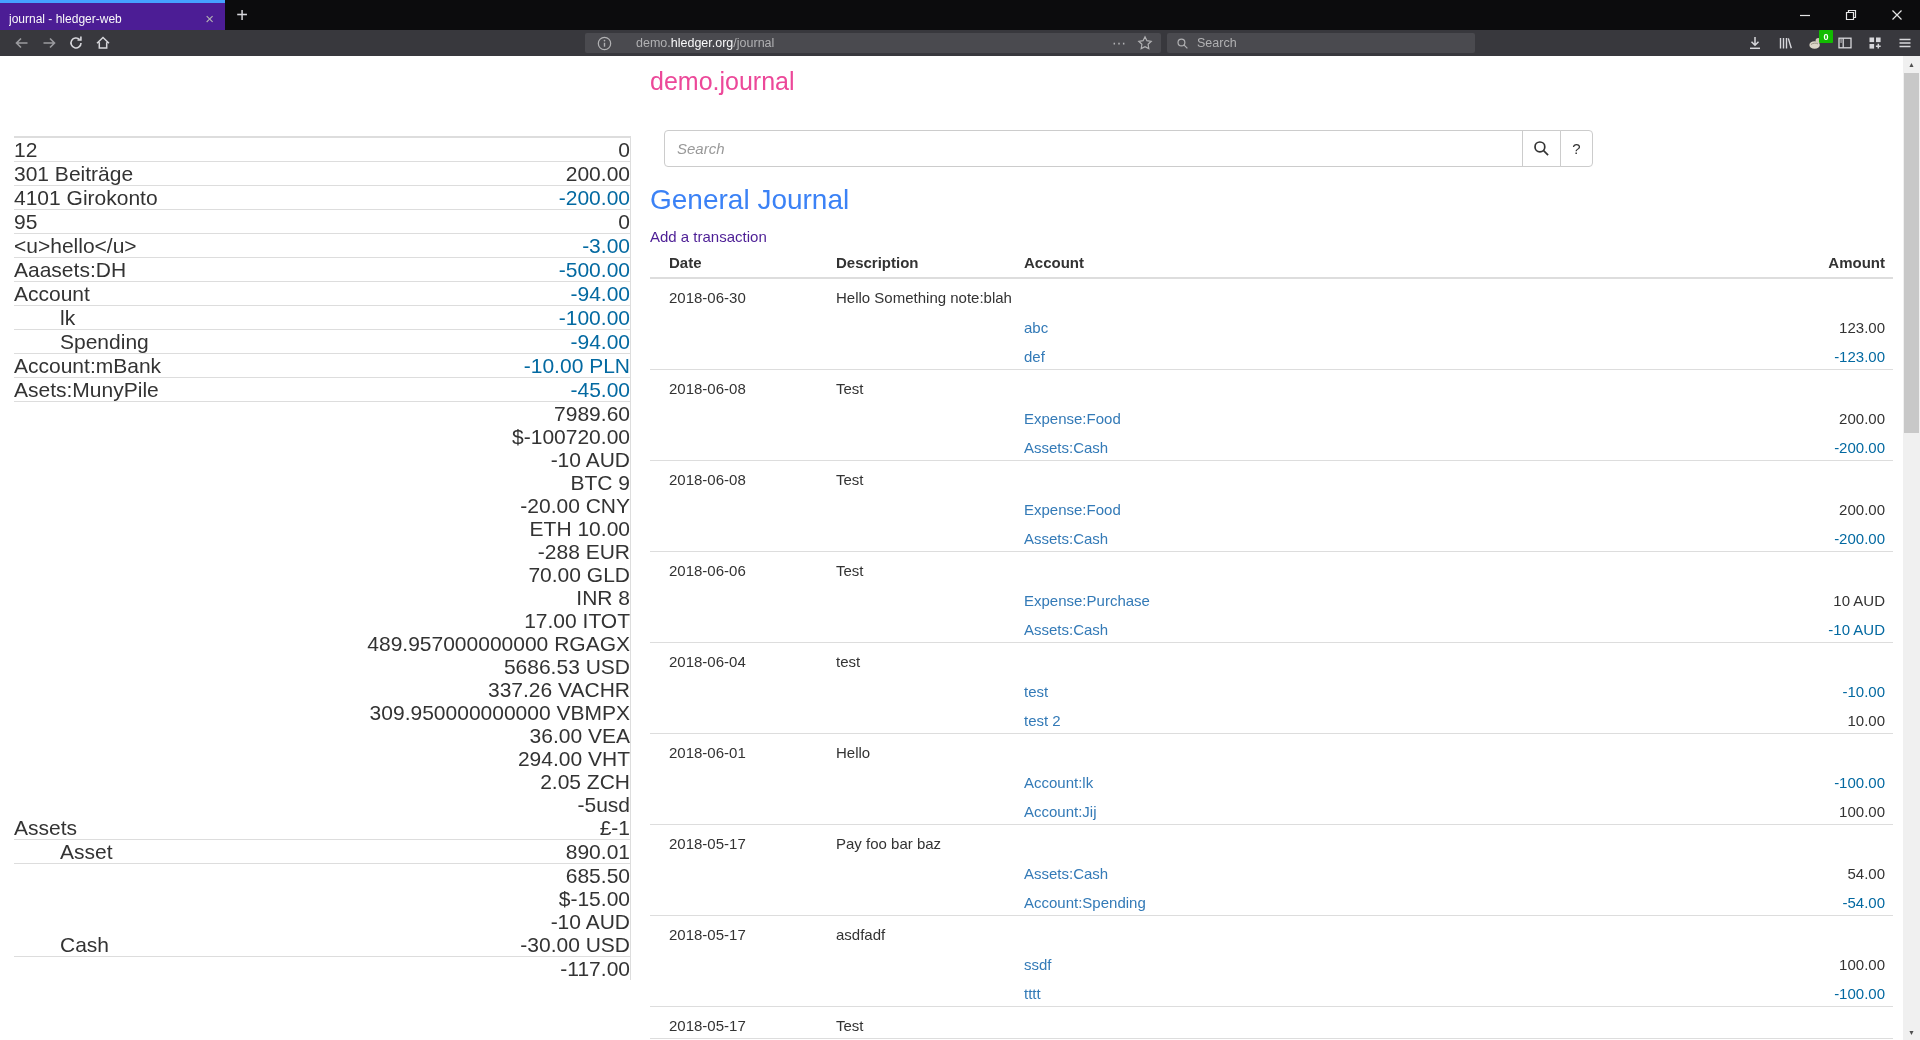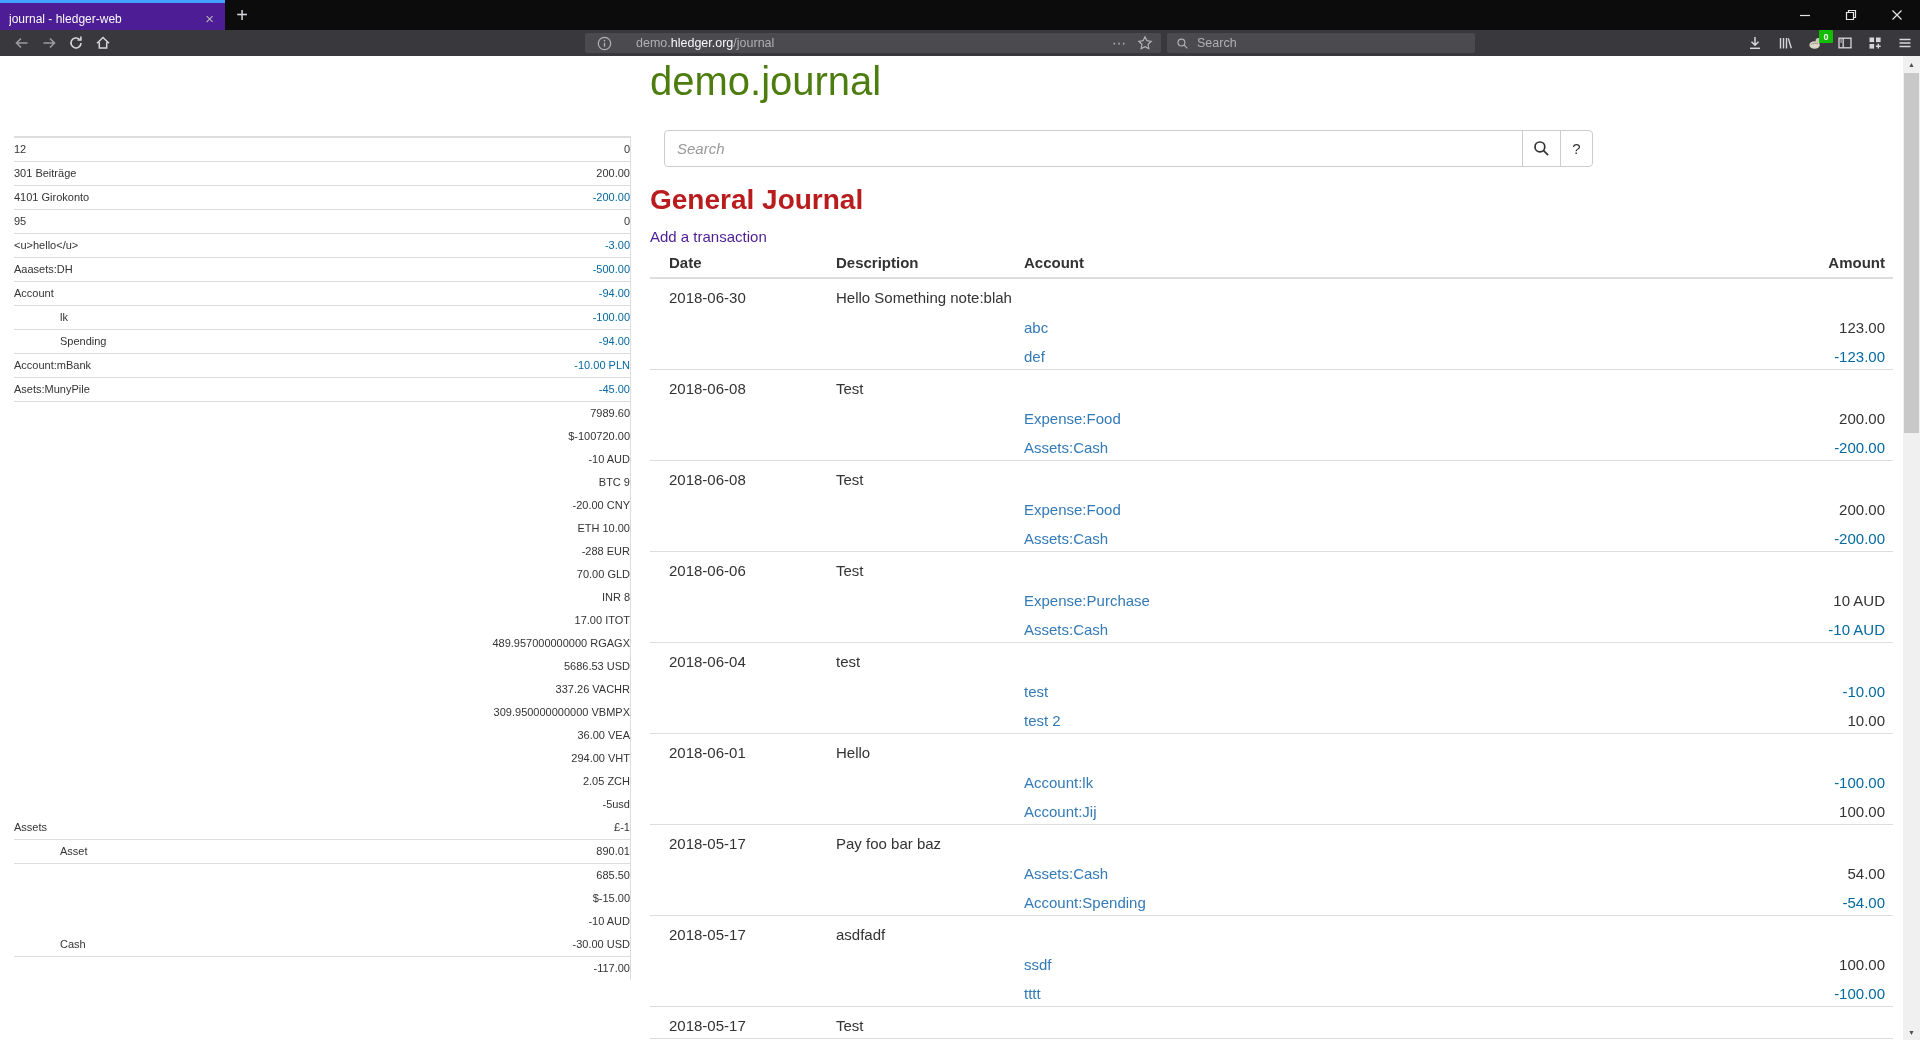--- a/index.html
+++ b/index.html
@@ -30,43 +30,43 @@
   .tool-ics{margin-left:auto;display:flex}
   .tool-ic{width:30px;height:26px;display:flex;align-items:center;justify-content:center;position:relative}
   .ext-badge{position:absolute;top:0;right:-3px;min-width:14px;height:13px;background:#12bc00;color:#fff;
           font-size:9px;font-weight:bold;display:flex;align-items:center;justify-content:center;border-radius:1px;padding:0 2px}
 
   
   .page{position:relative;height:984px;background:#fff;color:#333;font-size:15px;overflow:hidden}
 
   
   .sidebar{position:absolute;left:14px;top:80px;width:617px}
-  .side-table{border-collapse:collapse;width:617px;table-layout:fixed;font-size:11px;color:#333;
+  .side-table{border-collapse:collapse;width:617px;table-layout:fixed;font-size:21px;color:#333;
           border-top:1px solid #ddd;border-right:1px solid #ddd}
   .side-table td{vertical-align:bottom;line-height:23px;padding:0}
   .side-head td{background:#f6f6f6;border-bottom:1px solid #ddd;line-height:22px;padding-left:24px}
   .side-head a{color:#337ab7;font-weight:bold}
   .acct-row td{border-top:1px solid #ddd}
   .acct-name{padding-left:36px;overflow:hidden;white-space:nowrap}
   .acct-name.indented{padding-left:46px}
   .acct-name a{color:#333}
   .acct-bal{text-align:right;padding-right:15px;white-space:nowrap}
   .negative{color:#0369a1}
 
   
   .main{position:absolute;left:650px;top:0;width:1243px}
-  h1.ptitle{font-size:40px;line-height:38px;font-weight:400;color:#4d7c0f;margin-top:6px}
+  h1.ptitle{font-size:25px;line-height:38px;font-weight:400;color:#ec4899;margin-top:6px}
   .searchform{margin:30px 0 0 14px;display:flex;height:37px}
   .searchform input{width:859px;height:37px;border:1px solid #ccc;border-radius:4px 0 0 4px;
           padding:0 12px;font-size:15px;color:#555;font-family:"Liberation Sans",sans-serif;outline:none}
   .searchform input::placeholder{color:#999;font-style:italic}
   .sbtn{width:39px;height:37px;border:1px solid #ccc;background:#fff;margin-left:-1px;
           display:flex;align-items:center;justify-content:center;cursor:pointer}
   .sbtn.help{width:33px;border-radius:0 4px 4px 0;font-size:15px;color:#333}
-  h2.jtitle{font-size:28px;line-height:32px;font-weight:700;color:#b91c1c;margin-top:17px}
+  h2.jtitle{font-size:28px;line-height:32px;font-weight:400;color:#3b82f6;margin-top:17px}
   .addlink{display:inline-block;margin-top:12px;font-size:15px;line-height:18px;color:#4c1d95}
   .jheader{display:flex;align-items:baseline;font-weight:bold;margin-top:8px;padding-bottom:6px;border-bottom:2px solid #ddd}
   .col-date{display:inline-block;width:167px;margin-left:19px}
   .col-desc{display:inline-block;width:188px}
   .col-acct{flex:1}
   .col-amt{text-align:right;padding-right:8px}
   .txn{border-bottom:1px solid #ddd;padding:10px 0 3px}
   .txn-line1{display:flex;line-height:18px}
   .t-desc{flex:1}
   .posting{display:flex;margin:12px 0 0 374px;line-height:18px}

